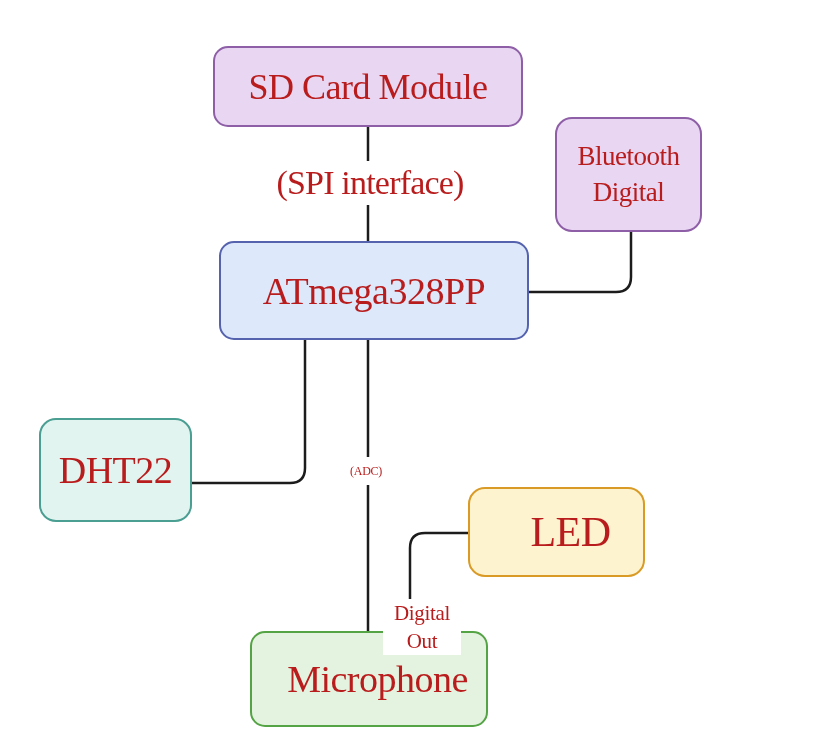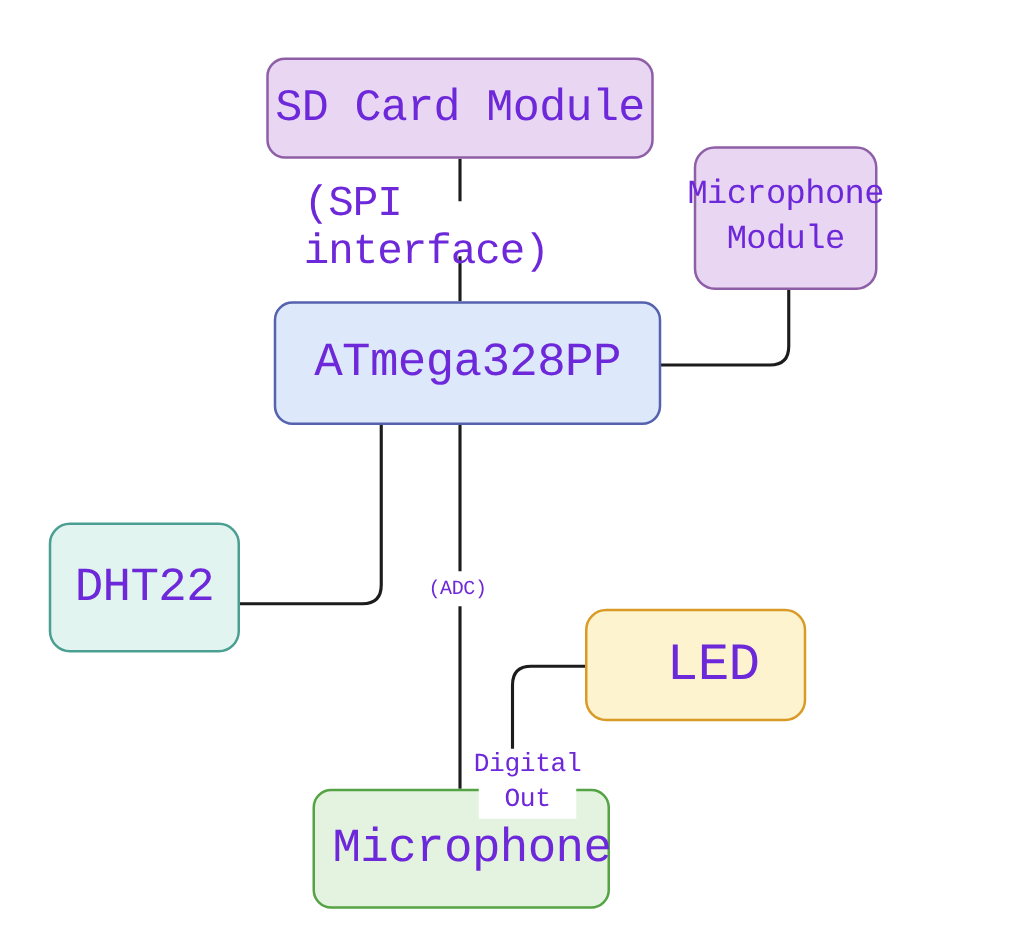--- a/index.html
+++ b/index.html
@@ -5,22 +5,22 @@
   html, body {
     margin: 0;
     padding: 0;
     background: #ffffff;
   }
   .canvas {
     position: relative;
     width: 822px;
     height: 750px;
     background: #ffffff;
-    font-family: Liberation Mono, monospace;
-    color: #6d28d9;
+    font-family: Liberation Serif, serif;
+    color: #b91c1c;
     overflow: hidden;
   }
   svg.edges {
     position: absolute;
     left: 0;
     top: 0;
     width: 822px;
     height: 750px;
   }
   svg.edges path {
@@ -54,21 +54,21 @@
     align-items: center;
     justify-content: center;
     letter-spacing: -0.3px;
   }
   .label-spi {
     left: 243px; top: 161px; width: 254px; height: 44px;
     font-size: 34px; letter-spacing: -0.8px;
   }
   .label-adc {
     left: 333px; top: 457px; width: 66px; height: 28px;
-    font-size: 16px;
+    font-size: 12px;
   }
   .label-digital-out {
     left: 383px; top: 553px; width: 78px; height: 56px;
     font-size: 21px; line-height: 28px; margin-top: 46px;
   }
 </style>
 </head>
 <body>
 
 <div class="canvas">
@@ -79,21 +79,21 @@
     <path d="M305 340 L305 468 Q305 483 290 483 L192 483"></path>
     <path d="M368 340 L368 631"></path>
     <path d="M468 533 L425 533 Q410 533 410 548 L410 631"></path>
   </svg>
 
   <div class="node node-sd" style="background-color: rgb(232, 214, 242); border-color: rgb(142, 95, 167);">
     <span>SD Card Module</span>
   </div>
 
   <div class="node node-bluetooth" style="background-color: rgb(232, 214, 242); border-color: rgb(142, 95, 167);">
-    <span>Microphone Module</span>
+    <span>Bluetooth Digital</span>
   </div>
 
   <div class="node node-atmega" style="background-color: rgb(221, 232, 251); border-color: rgb(85, 98, 174);">
     <span>ATmega328PP</span>
   </div>
 
   <div class="node node-dht22" style="background-color: rgb(225, 244, 240); border-color: rgb(74, 158, 146);">
     <span>DHT22</span>
   </div>
 

